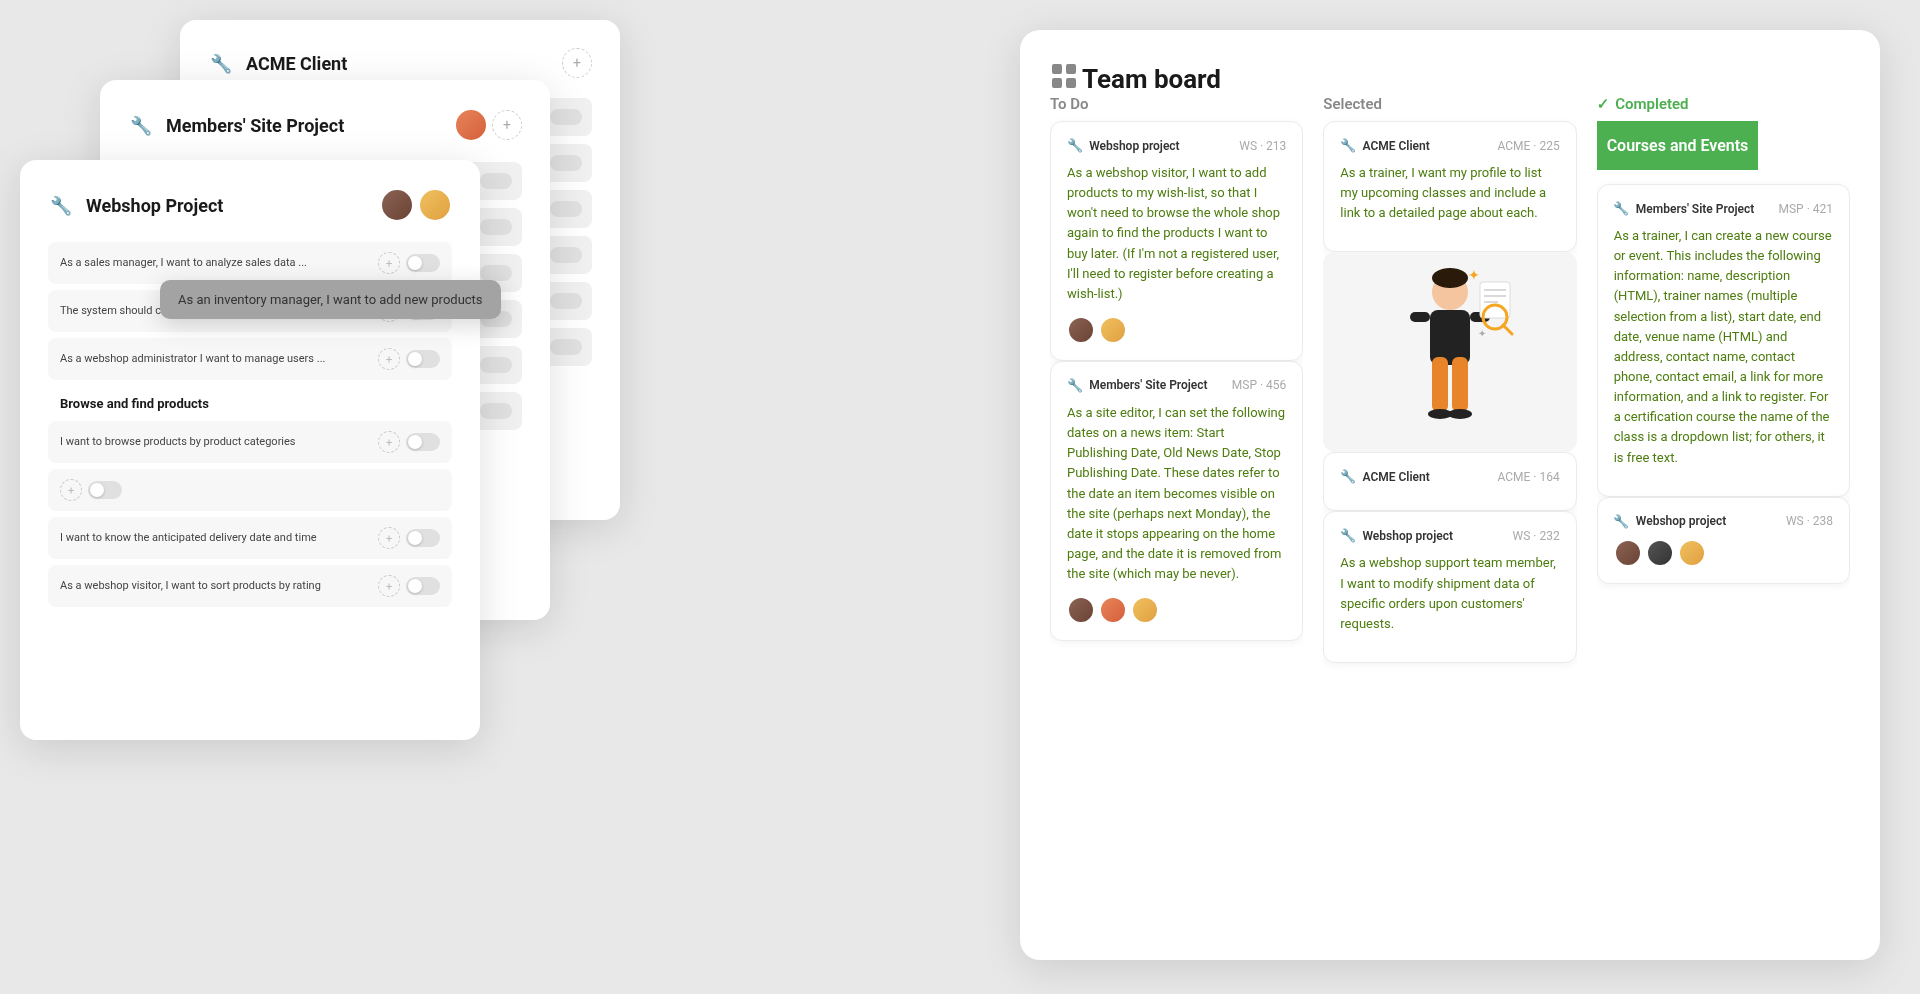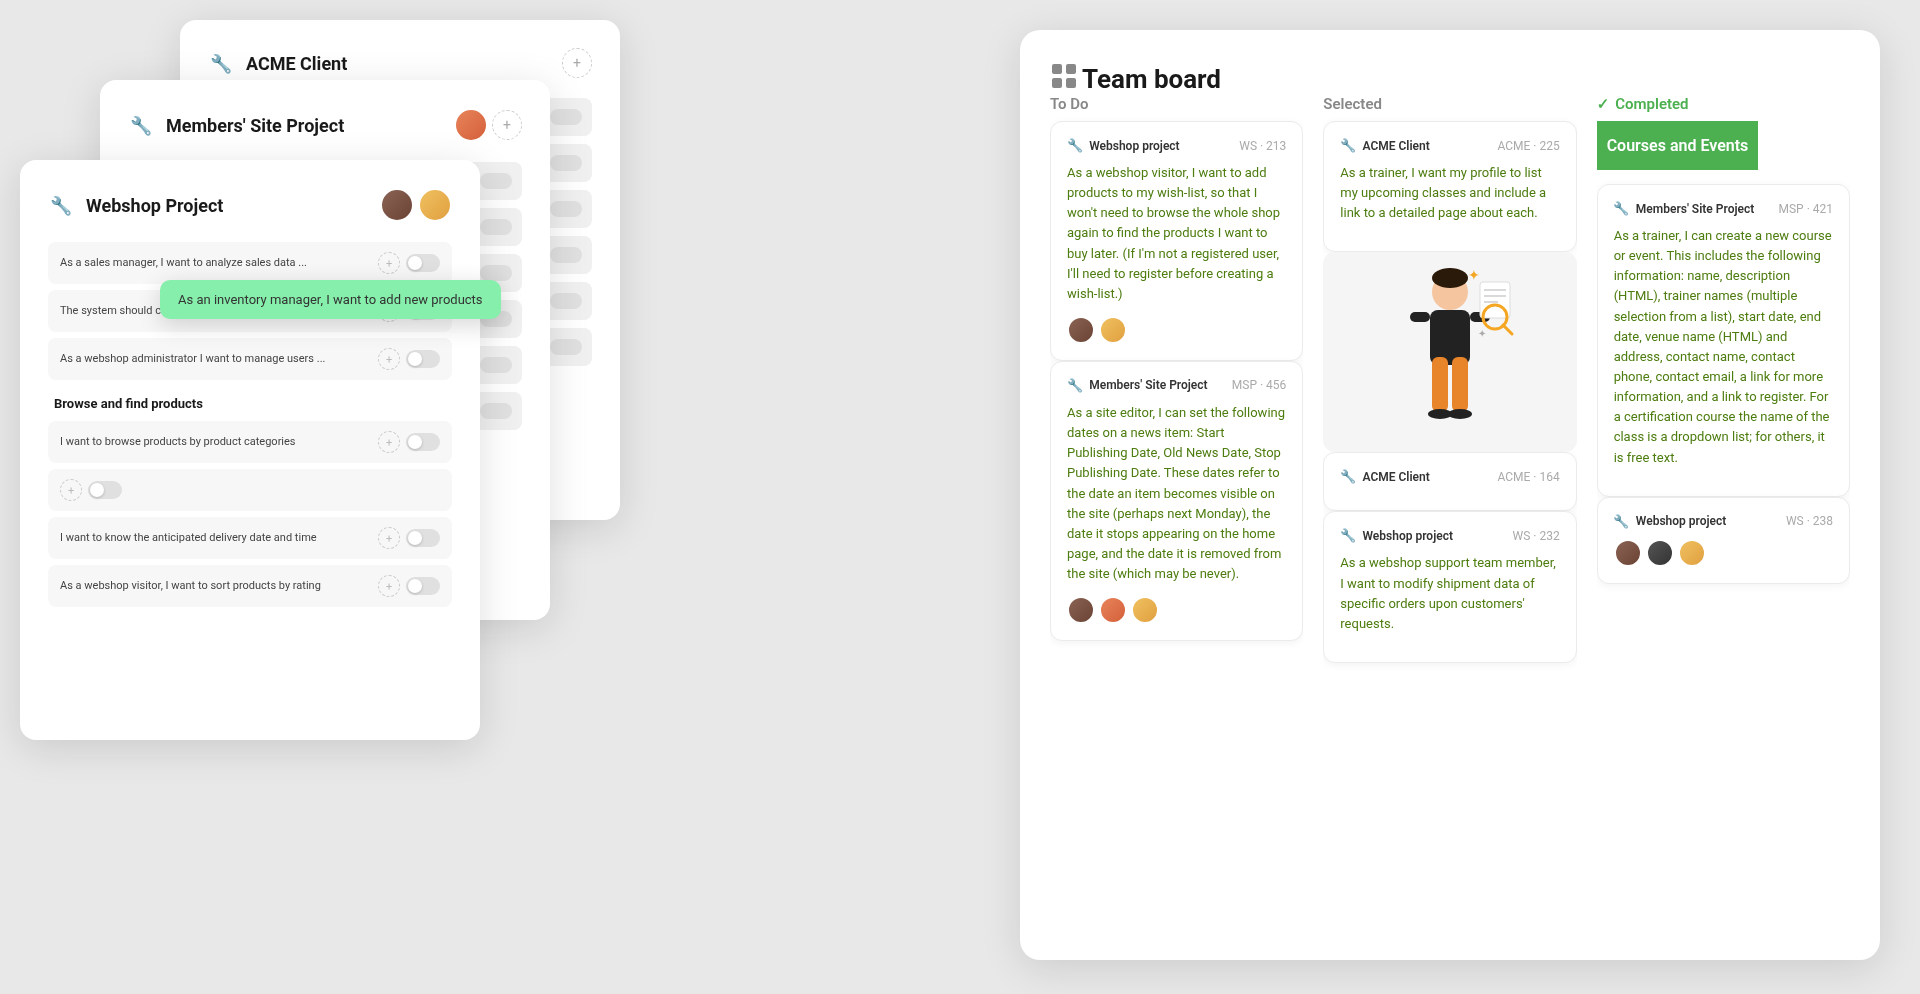--- a/index.html
+++ b/index.html
@@ -188,27 +188,27 @@
       border-radius: 50%;
       top: 2px;
       left: 2px;
       box-shadow: 0 1px 3px rgba(0,0,0,0.2);
     }
 
     .section-label {
       font-size: 13px;
       font-weight: 700;
       color: #1a1a1a;
-      margin: 16px 6px 10px;
+      margin: 16px 12px 10px;
     }
 
     
     .tooltip-popup {
       position: absolute;
-      background: #86efac;
+      background: #a3a3a3;
       border-radius: 10px;
       box-shadow: 0 6px 24px rgba(0,0,0,0.16);
       padding: 12px 18px;
       font-size: 13px;
       color: #333;
       white-space: nowrap;
       z-index: 10;
       top: 280px;
       left: 160px;
     }

